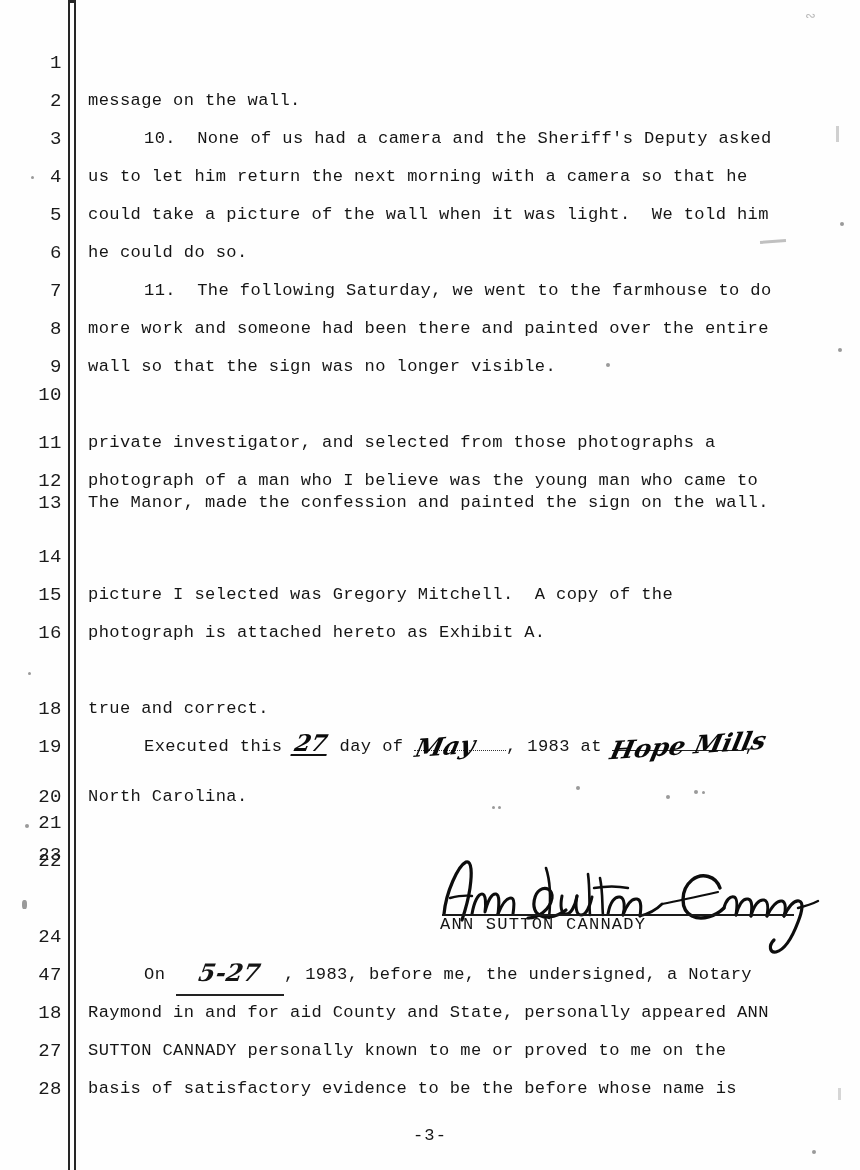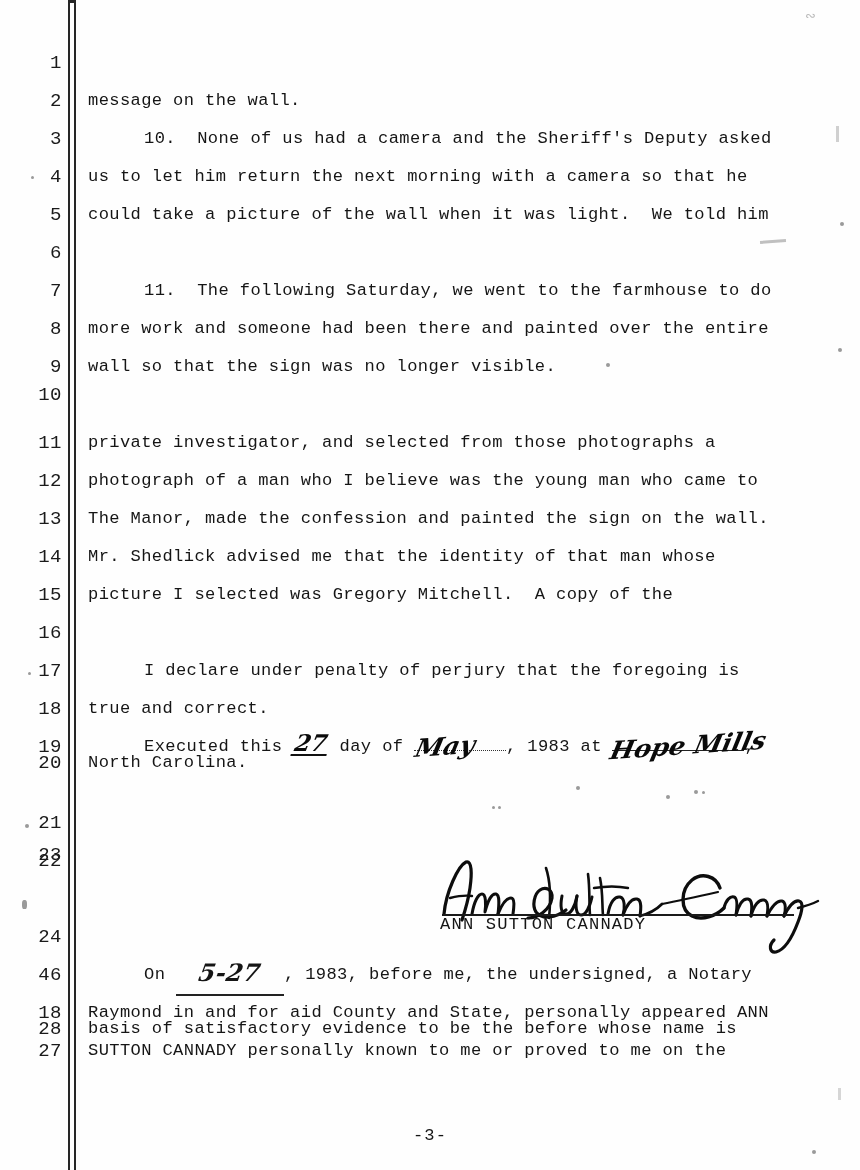--- a/index.html
+++ b/index.html
@@ -205,20 +205,21 @@
   <div class="line" style="top:158px">
     <span class="lineno">4</span>
     <span class="linetext">us to let him return the next morning with a camera so that he</span>
   </div>
   <div class="line" style="top:196px">
     <span class="lineno">5</span>
     <span class="linetext">could take a picture of the wall when it was light.  We told him</span>
   </div>
   <div class="line" style="top:234px">
     <span class="lineno">6</span>
+    <span class="linetext">he could do so.</span>
   </div>
   <div class="line" style="top:272px">
     <span class="lineno">7</span>
     <span class="linetext"><span class="indent"></span><span>11.  The following Saturday, we went to the farmhouse to do</span></span>
   </div>
   <div class="line" style="top:310px">
     <span class="lineno">8</span>
     <span class="linetext">more work and someone had been there and painted over the entire</span>
   </div>
   <div class="line" style="top:348px">
@@ -229,50 +230,46 @@
     <span class="lineno">10</span>
   </div>
   <div class="line" style="top:424px">
     <span class="lineno">11</span>
     <span class="linetext">private investigator, and selected from those photographs a</span>
   </div>
   <div class="line" style="top:462px">
     <span class="lineno">12</span>
     <span class="linetext">photograph of a man who I believe was the young man who came to</span>
   </div>
-  <div class="line" style="top:500px">
+  <div class="line" style="top:484px">
     <span class="lineno">13</span>
     <span class="linetext">The Manor, made the confession and painted the sign on the wall.</span>
   </div>
   <div class="line" style="top:538px">
     <span class="lineno">14</span>
-    <span class="linetext">Mr. Shedlick advised me that the identity of that man whose</span>
   </div>
   <div class="line" style="top:576px">
     <span class="lineno">15</span>
     <span class="linetext">picture I selected was Gregory Mitchell.  A copy of the</span>
   </div>
   <div class="line" style="top:614px">
     <span class="lineno">16</span>
-  </div>
-  <div class="line" style="top:652px">
-    <span class="lineno">17</span>
-    <span class="linetext"><span class="indent"></span><span>I declare under penalty of perjury that the foregoing is</span></span>
+    <span class="linetext">photograph is attached hereto as Exhibit A.</span>
   </div>
   <div class="line" style="top:690px">
     <span class="lineno">18</span>
     <span class="linetext">true and correct.</span>
   </div>
 
   <div class="line" style="top:728px">
     <span class="lineno">19</span>
     <span class="linetext"><span class="indent"></span><span>Executed this </span><span class="hand hand-date">27</span><span> day of </span><span class="blank-dotted" style="width:92px;position:relative;"><span class="hand hand-cursive" style="position:absolute;left:2px;top:-16px;">May</span></span><span>, 1983 at </span><span class="blank-solid" style="width:132px;position:relative;"><span class="hand hand-cursive" style="position:absolute;left:0px;top:-17px;">Hope Mills</span></span><span>,</span></span>
   </div>
 
-  <div class="line" style="top:744px">
+  <div class="line" style="top:778px">
     <span class="lineno">20</span>
     <span class="linetext">North Carolina.</span>
   </div>
   <div class="line" style="top:804px">
     <span class="lineno">21</span>
     <span class="linetext"></span>
   </div>
   <div class="line" style="top:842px">
     <span class="lineno">22</span>
     <span class="linetext"></span>
@@ -280,33 +277,33 @@
   <div class="line" style="top:836px">
     <span class="lineno">23</span>
     <span class="linetext"></span>
   </div>
   <div class="line" style="top:918px">
     <span class="lineno">24</span>
     <span class="linetext"></span>
   </div>
 
   <div class="line" style="top:956px">
-    <span class="lineno">46</span>
+    <span class="lineno">47</span>
     <span class="linetext"><span class="indent"></span><span>On </span><span class="notary-blank"><span class="notary-hand">5-27</span></span><span>, 1983, before me, the undersigned, a Notary</span></span>
   </div>
 
   <div class="line" style="top:994px">
     <span class="lineno">18</span>
     <span class="linetext">Raymond in and for aid County and State, personally appeared ANN</span>
   </div>
   <div class="line" style="top:1032px">
     <span class="lineno">27</span>
     <span class="linetext">SUTTON CANNADY personally known to me or proved to me on the</span>
   </div>
-  <div class="line" style="top:1010px">
+  <div class="line" style="top:1070px">
     <span class="lineno">28</span>
     <span class="linetext">basis of satisfactory evidence to be the before whose name is</span>
   </div>
 
   <div id="sig-block">
     <svg id="sig-svg" width="390" height="105" viewBox="0 0 390 105" aria-label="Ann Sutton Cannady signature">
       <g fill="none" stroke="#0d0d0d" stroke-linecap="round" stroke-linejoin="round">
 
         <path d="M12,62 C14,40 26,14 34,10 C40,8 40,22 38,36 C36,50 32,62 30,68" stroke-width="3.2"></path>
         <path d="M18,46 C26,44 34,43 40,44" stroke-width="2.4"></path>

